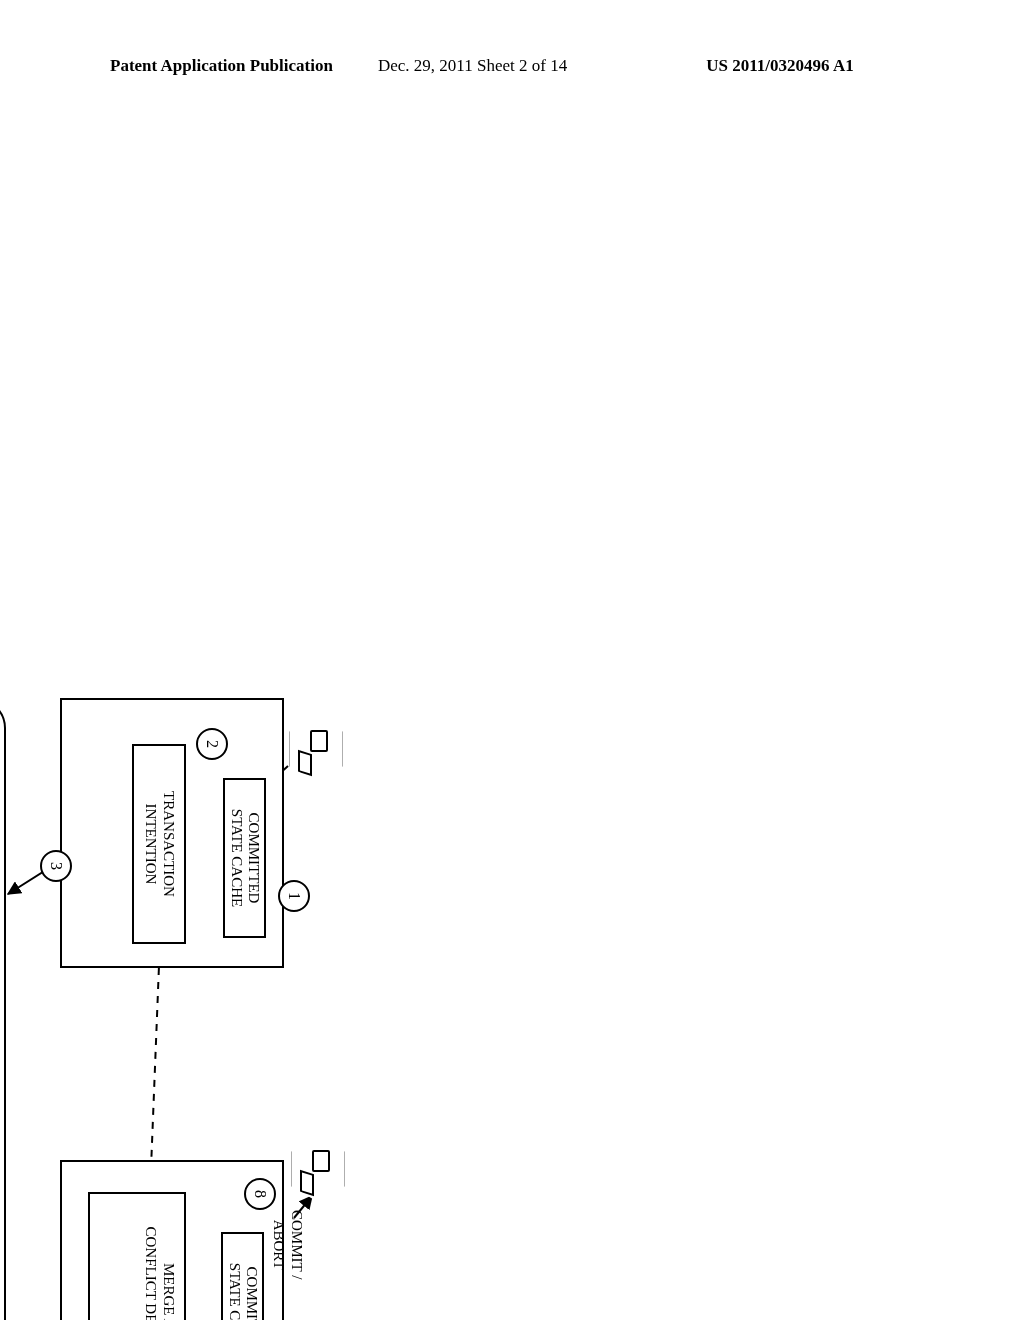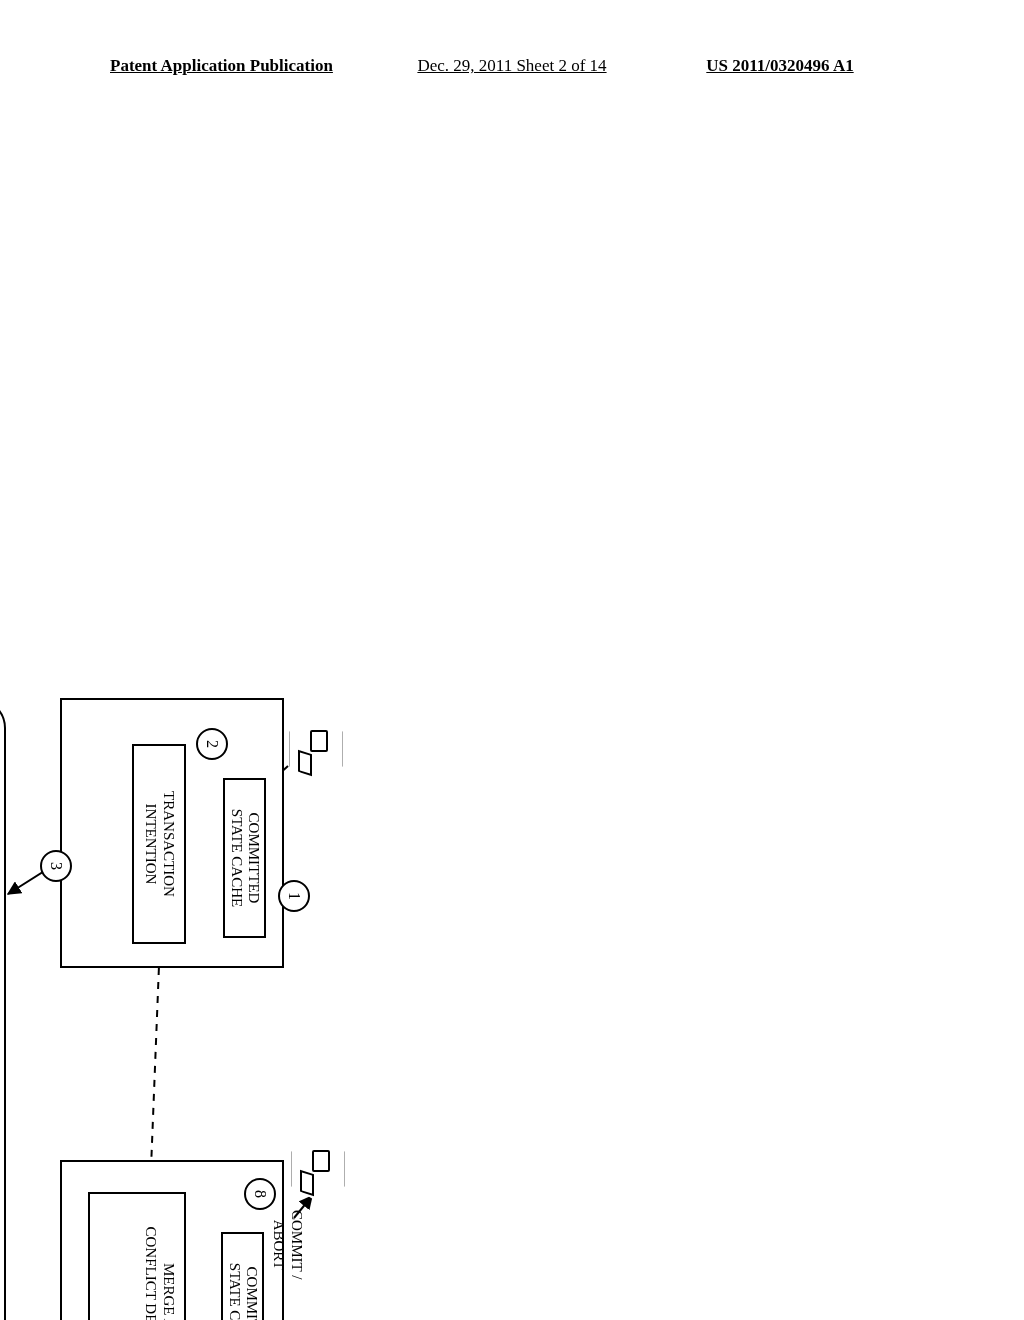--- a/index.html
+++ b/index.html
@@ -13,24 +13,23 @@
   }
   .page-header {
     position: absolute;
     top: 56px;
     left: 0;
     width: 100%;
     display: flex;
     justify-content: space-between;
     padding: 0 110px 0 110px;
     font-size: 17px;
-    text-decoration: underline;
   }
   .page-header .left { font-weight: bold; flex: 1; }
-  .page-header .mid  { flex: 1; text-align: center; }
+  .page-header .mid  { flex: 1; text-align: left; }
   .page-header .right{ font-weight: bold; flex: 1; text-align: center; }
 
   
   .diagram-rot {
     position: absolute;
     left: 320px;
     top: 680px;
     width: 800px;
     height: 540px;
     transform: rotate(90deg);

